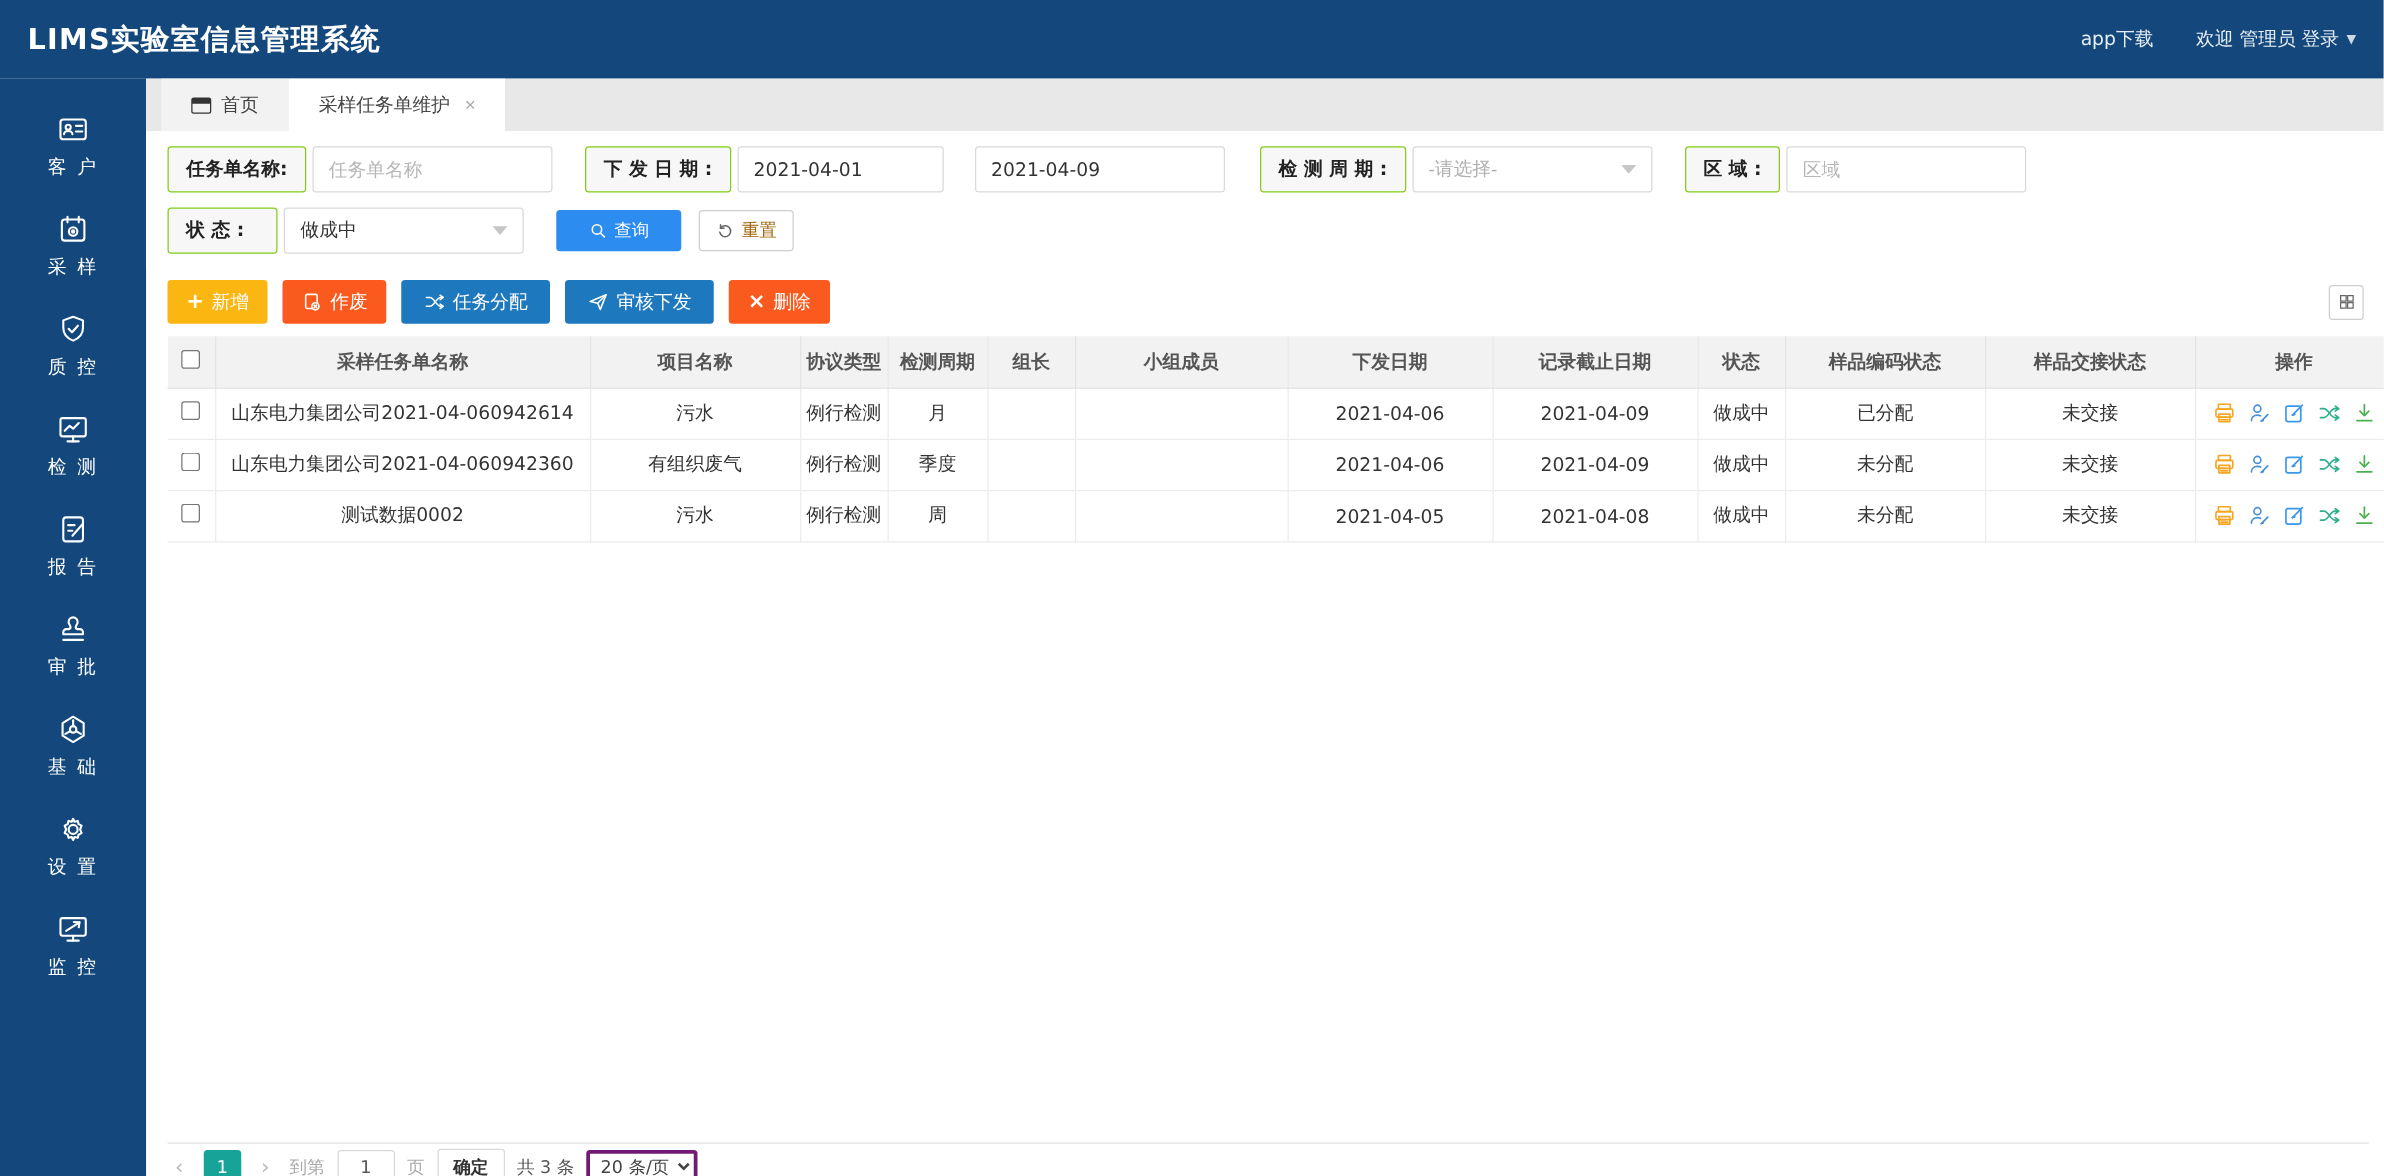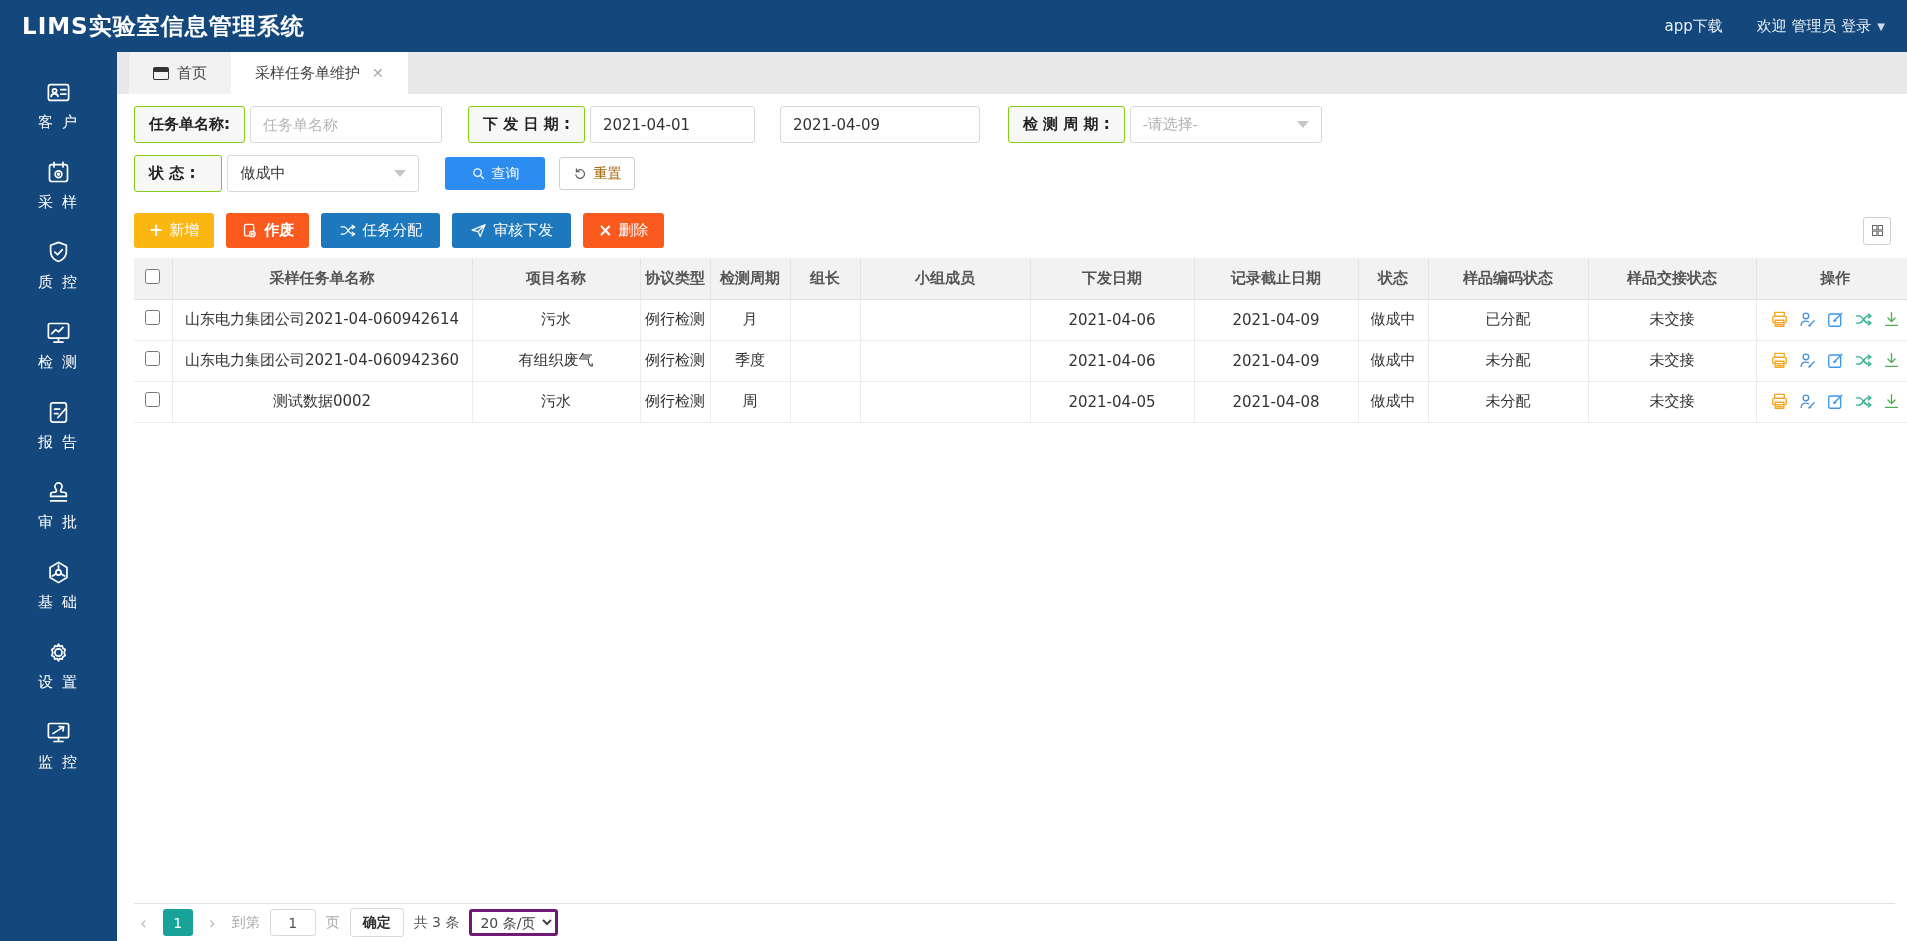--- a/index.html
+++ b/index.html
@@ -1,20 +1,20 @@
 <!DOCTYPE html>
 <html><head>
 <meta charset="utf-8">
 <style>
   * { margin:0; padding:0; box-sizing:border-box; }
   html,body { width:1907px; height:941px; overflow:hidden;
     font-family:"DejaVu Sans","Liberation Sans",sans-serif; background:#fff; }
 
   
-  .app-header { height:52px; background:#14487c; color:#fff; display:flex;
+  .app-header { height:63px; background:#14487c; color:#fff; display:flex;
     align-items:center; padding:0 22px; }
   .app-title { font-size:23px; font-weight:bold; letter-spacing:1px; }
   .header-right { margin-left:auto; display:flex; align-items:center; gap:34px;
     font-size:15px; color:#e8eef5; }
   .welcome { display:flex; align-items:center; gap:6px; cursor:pointer; }
   .caret-down { font-size:10px; color:#cfd9e4; }
 
   
   .layout { display:flex; height:889px; }
   .sidebar { width:117px; background:#14487c; padding-top:14px; display:flex;
@@ -24,21 +24,21 @@
   .side-item svg { width:27px; height:27px; stroke:#fff; fill:none;
     stroke-width:1.5; stroke-linecap:round; stroke-linejoin:round; }
   .side-label { font-size:15px; letter-spacing:2px; white-space:nowrap; }
 
   .main { flex:1; display:flex; flex-direction:column; background:#fff; min-width:0; }
 
   
   .tabbar { height:42px; background:#e8e8e8; display:flex; align-items:stretch;
     padding-left:12px; flex:0 0 auto; }
   .tab { display:flex; align-items:center; gap:8px; padding:0 24px; font-size:15px;
-    color:#444; cursor:pointer; }
+    color:#444; cursor:pointer;font-family:Liberation Mono, monospace; }
   .tab.home { background:#f2f2f2; }
   .tab.active { background:#fff; }
   .tab-close { color:#aaa; font-size:14px; margin-left:4px; cursor:pointer; }
   .home-icon { width:16px; height:13px; border:1.5px solid #333; border-top:5px solid #333;
     border-radius:2px; display:inline-block; }
 
   
   .filter-area { padding:12px 16px 4px 17px; background:#fff; }
   .filter-row { display:flex; align-items:center; margin-bottom:12px; }
   .fgroup { display:flex; align-items:center; margin-right:26px; }
@@ -65,21 +65,21 @@
   .btn svg { width:15px; height:15px; fill:none; stroke-width:2; stroke-linecap:round; }
 
   
   .toolbar { display:flex; align-items:center; padding:9px 16px 10px 17px; gap:12px; }
   .tbtn { height:35px; padding:0 15px; color:#fff; font-size:15px; display:inline-flex;
     align-items:center; gap:6px; border:none; border-radius:3px; cursor:pointer;
     font-family:inherit; }
   .tbtn svg { width:17px; height:17px; stroke:#fff; fill:none; stroke-width:1.8;
     stroke-linecap:round; stroke-linejoin:round; }
   .tbtn-add { background:#fbb612; }
-  .tbtn-void { background:#fa5a1e;font-weight:bold; }
+  .tbtn-void { background:#fa5a1e; }
   .tbtn-assign { background:#1e78be; padding:0 18px; }
   .tbtn-review { background:#1e78be; padding:0 18px; }
   .tbtn-del { background:#fa5a1e; }
   .plus-g { font-size:17px; font-weight:bold; line-height:1; }
   .grid-btn { margin-left:auto; width:28px; height:28px; border:1px solid #cfcfcf;
     border-radius:3px; background:#fff; display:flex; align-items:center;
     justify-content:center; cursor:pointer; }
   .grid-btn svg { width:15px; height:15px; stroke:#666; fill:none; stroke-width:1.6; }
 
   
@@ -241,20 +241,24 @@
           <input class="finput w165" value="2021-04-01" style="">
           <span class="date-gap"></span>
           <input class="finput w200" value="2021-04-09" style="">
         </div>
         <div class="fgroup">
           <span class="flabel">检 测 周 期 :</span>
           <div class="fselect w190">
             <span class="val placeholder">-请选择-</span>
             <span class="sel-caret"></span>
           </div>
+        </div>
+        <div class="fgroup" style="margin-right:0;">
+          <span class="flabel">区  域  :</span>
+          <input class="finput w190" placeholder="区域" style="">
         </div>
       </div>
       <div class="filter-row" style="margin-bottom:8px;">
         <div class="fgroup">
           <span class="flabel" style="padding:0 26px 0 14px;">状  态  :</span>
           <div class="fselect w190">
             <span class="val">做成中</span>
             <span class="sel-caret"></span>
           </div>
         </div>

